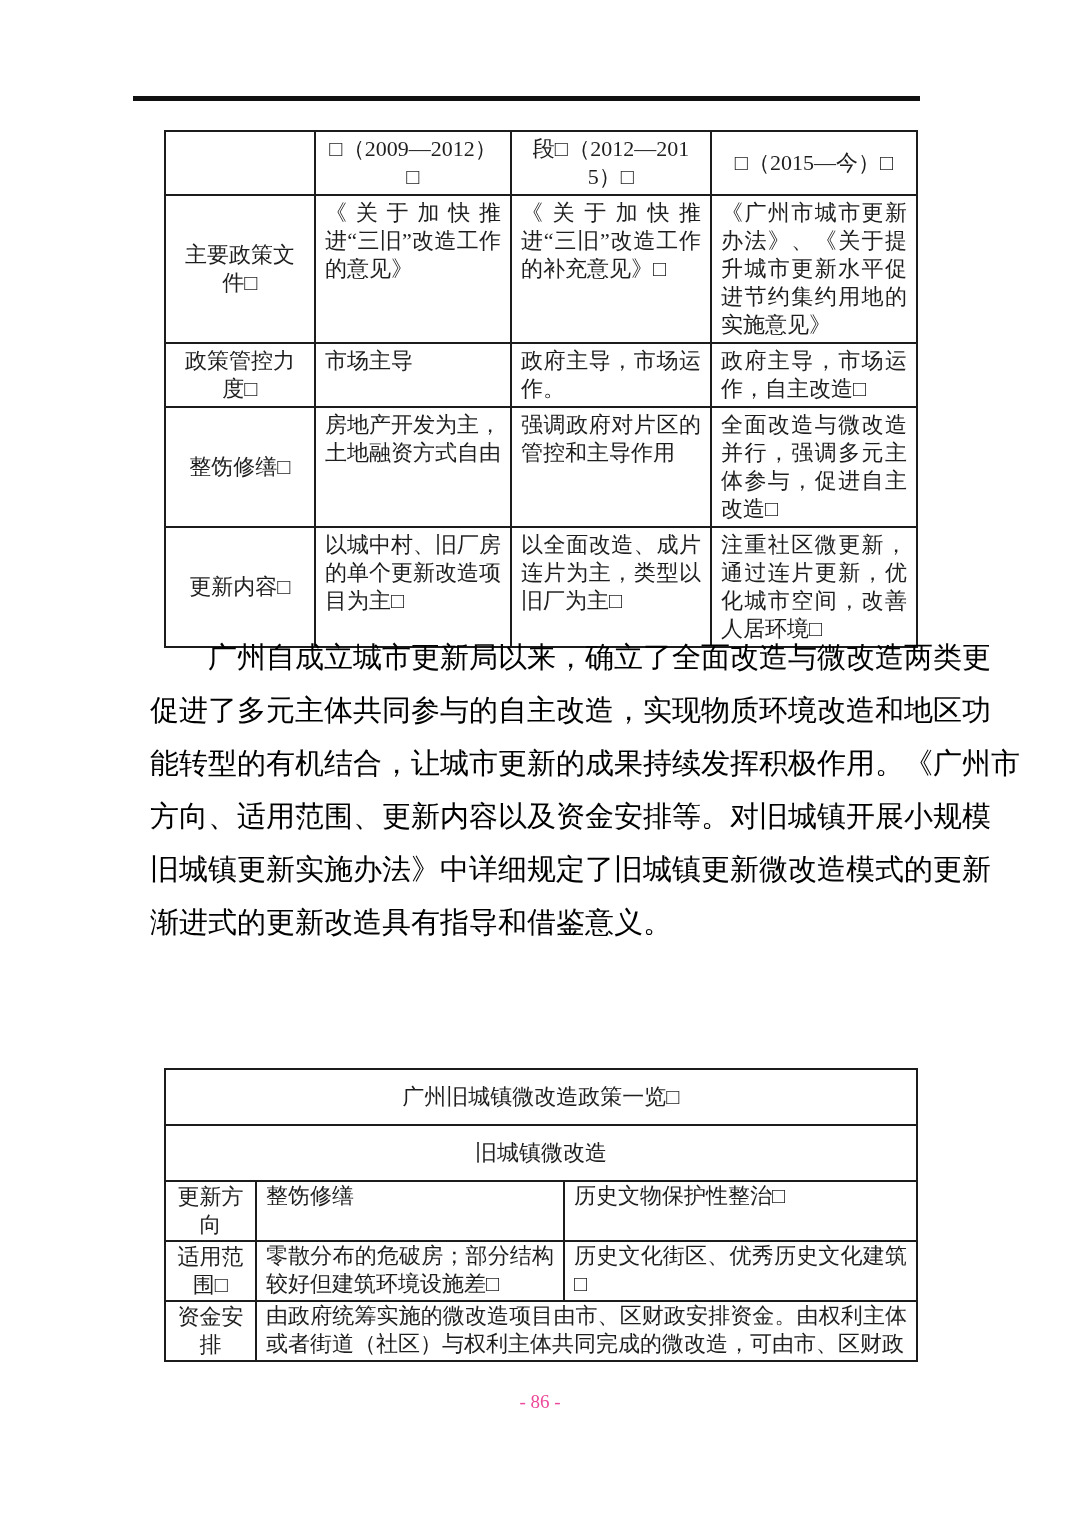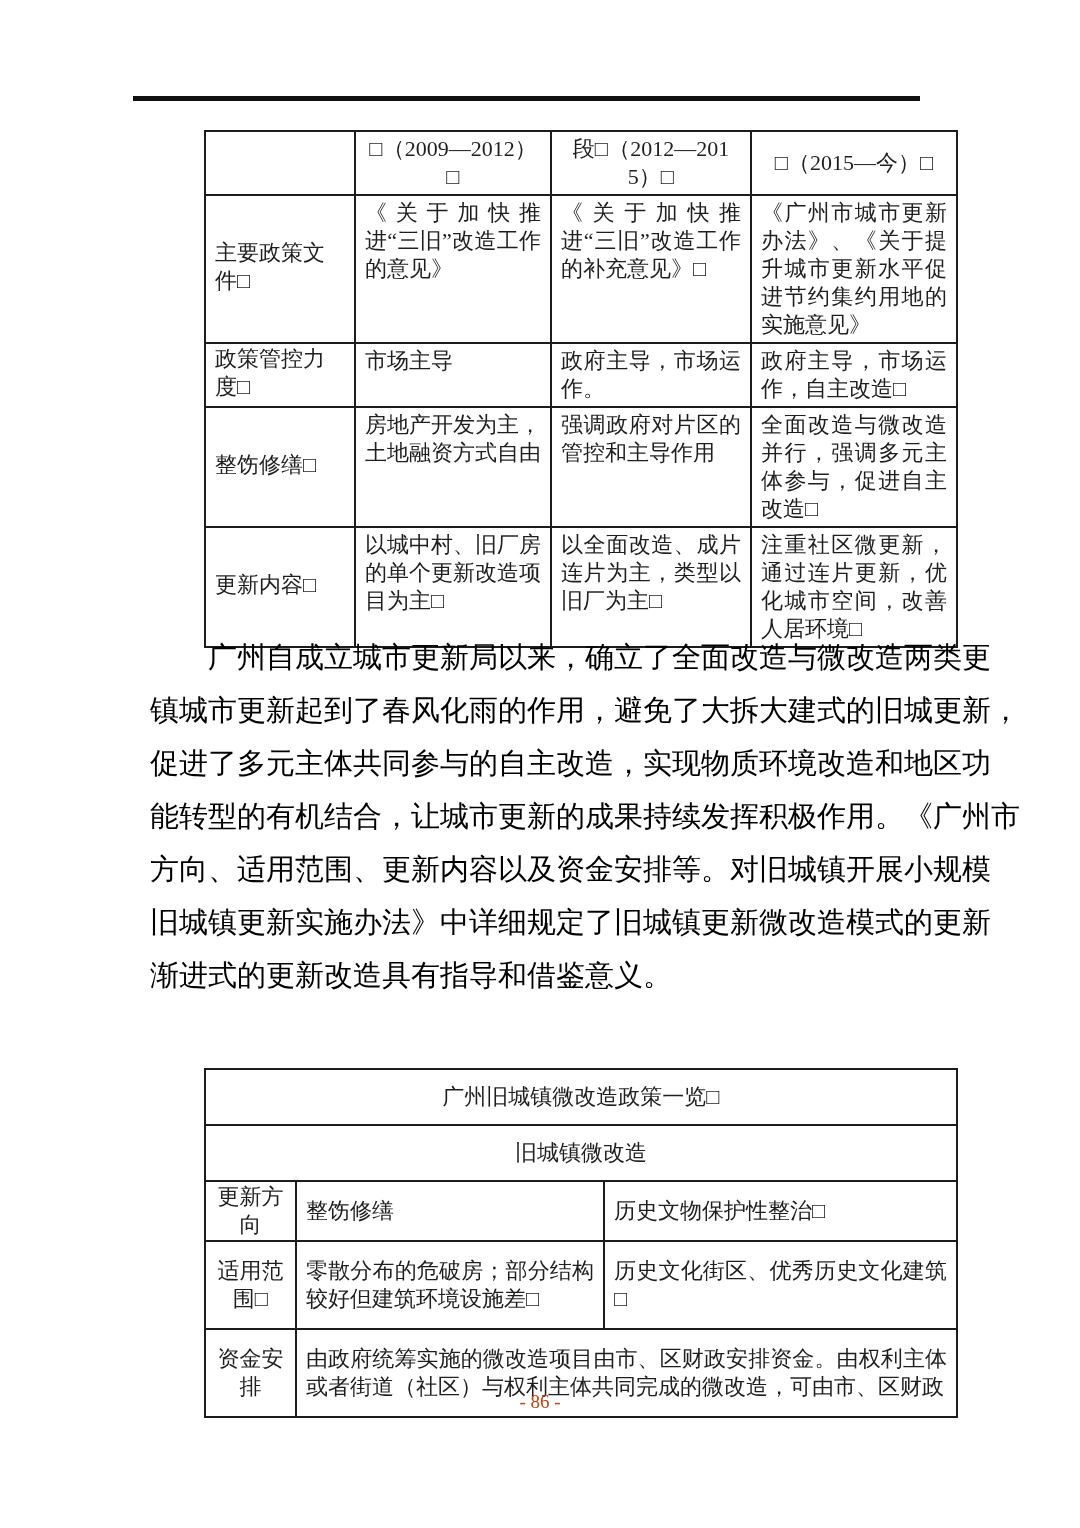--- a/index.html
+++ b/index.html
@@ -16,34 +16,33 @@
     position: absolute; left: 133px; top: 96px;
     width: 787px; height: 5px; background: #111;
   }
 
   table.doc-table {
     border-collapse: collapse;
     table-layout: fixed;
     position: absolute;
     font-size: 22px;
     color: #1e1e1e;
-    margin-left: 40px;
   }
   table.doc-table td {
     border: 2px solid #1c1c1c;
     line-height: 28px;
     padding: 3px 9px;
     overflow: hidden;
     word-break: break-all;
   }
 
   
   #table1 { left: 164px; top: 130px; width: 752px; }
   #table1 td.hdr { text-align: center; vertical-align: middle; }
-  #table1 td.lbl { text-align: left; vertical-align: middle; font-family: Liberation Mono, monospace; }
+  #table1 td.lbl { text-align: center; vertical-align: middle; }
   #table1 td.cell {
     text-align: justify;
     text-justify: inter-character;
     vertical-align: top;
   }
 
   
   .body-paragraph {
     position: absolute; left: 150px; top: 631px; width: 792px;
     font-size: 29px; color: #000000;
@@ -52,26 +51,26 @@
   .para-line.first { text-indent: 2em; }
 
   
   #table2 { left: 164px; top: 1068px; width: 752px; }
   #table2 td.title-cell { text-align: center; vertical-align: middle; padding: 13px 6px; }
   #table2 td.lbl { text-align: center; vertical-align: middle; padding: 1px 6px; }
   #table2 td.cell {
     text-align: justify;
     text-justify: inter-character;
     vertical-align: top;
-    padding: 15px 9px;
+    padding: 0 9px;
   }
 
   .page-number {
     position: absolute; left: 0; top: 1391px; width: 100%;
-    text-align: center; font-size: 19px; color: #c2410c;
+    text-align: center; font-size: 19px; color: #ec4899;
     font-family: "Liberation Serif", "DejaVu Serif", serif;
   }
 </style>
 </head>
 <body>
 
 <div class="page">
 
   <div class="header-rule"></div>
 
@@ -111,21 +110,20 @@
       <td class="lbl">更新内容□</td>
       <td class="cell">以城中村、旧厂房的单个更新改造项目为主□</td>
       <td class="cell">以全面改造、成片连片为主，类型以旧厂为主□</td>
       <td class="cell">注重社区微更新，通过连片更新，优化城市空间，改善人居环境□</td>
     </tr>
   </tbody>
     </table>
 
   <div class="body-paragraph">
     <div class="para-line first">广州自成立城市更新局以来，确立了全面改造与微改造两类更</div>
-    <div class="para-line">镇城市更新起到了春风化雨的作用，避免了大拆大建式的旧城更新，</div>
     <div class="para-line">促进了多元主体共同参与的自主改造，实现物质环境改造和地区功</div>
     <div class="para-line">能转型的有机结合，让城市更新的成果持续发挥积极作用。《广州市</div>
     <div class="para-line">方向、适用范围、更新内容以及资金安排等。对旧城镇开展小规模</div>
     <div class="para-line">旧城镇更新实施办法》中详细规定了旧城镇更新微改造模式的更新</div>
     <div class="para-line">渐进式的更新改造具有指导和借鉴意义。</div>
   </div>
 
   <table class="doc-table" id="table2">
     <colgroup>
       <col style="width:91px">

